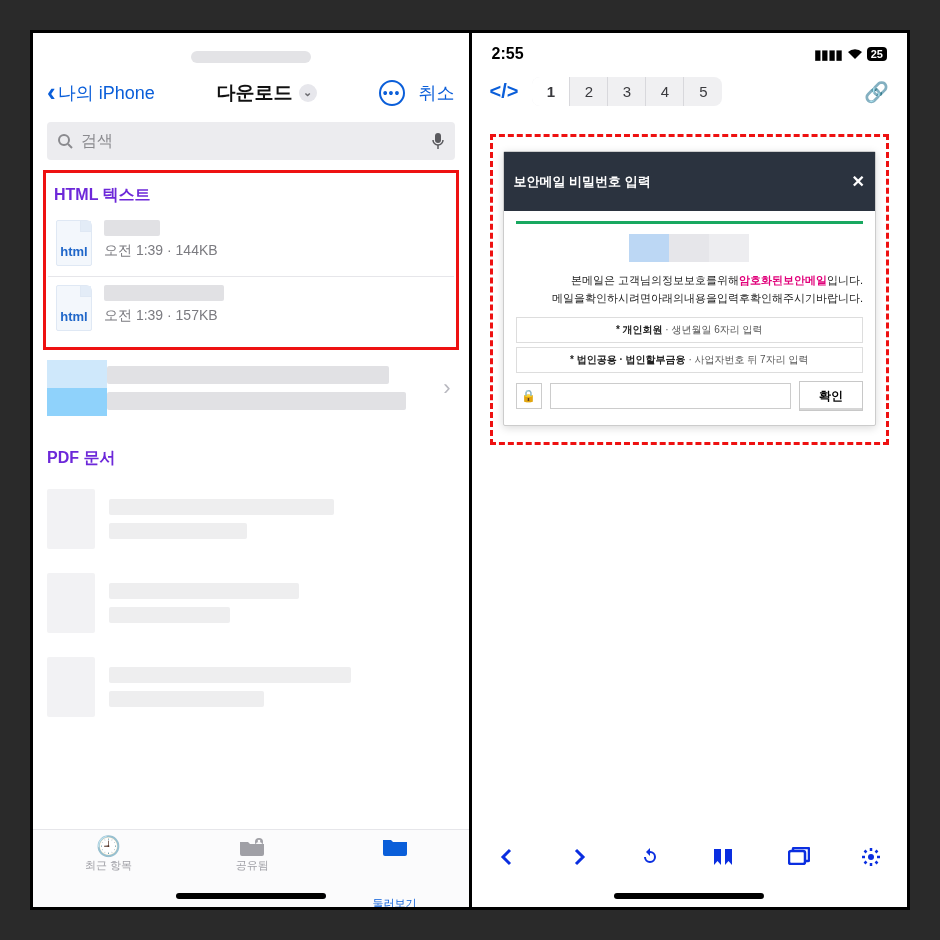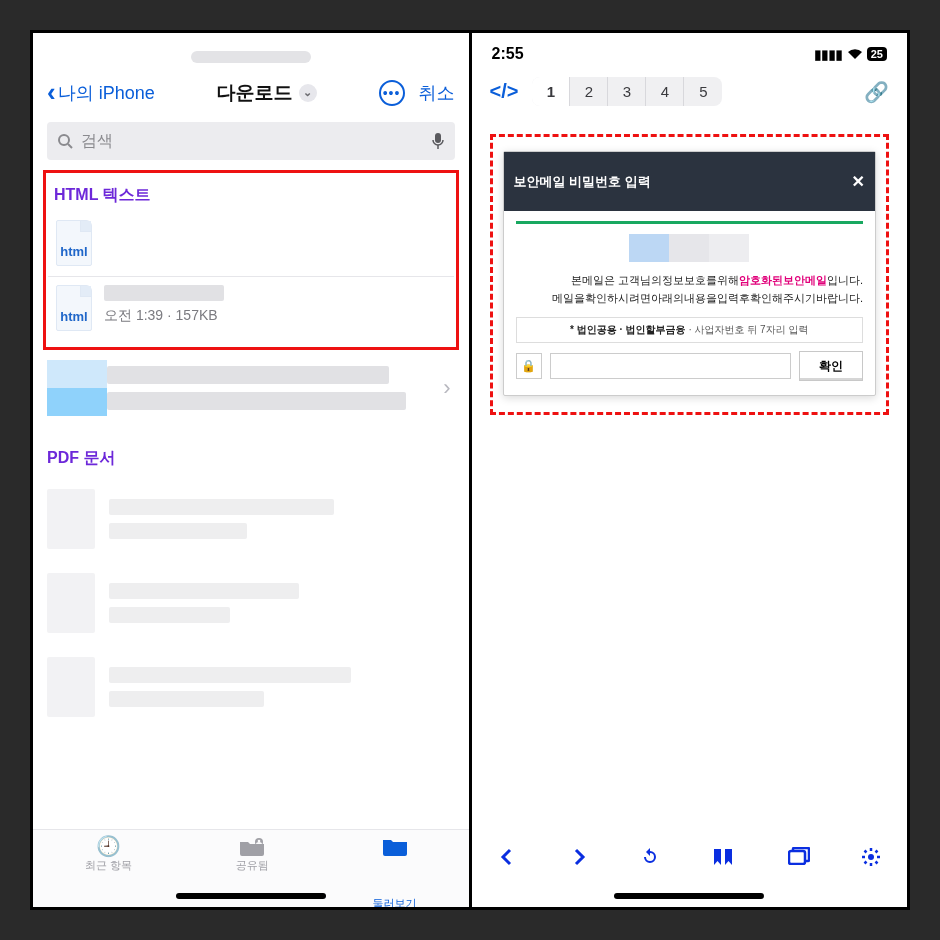--- a/index.html
+++ b/index.html
@@ -118,20 +118,24 @@
           </svg>
       </span>
     </div>
 
     <div class="red-box">
       <div class="section-title" style="padding-left:6px;">HTML 텍스트</div>
       <div class="file-row">
         <div class="file-icon">
             <span class="lbl">html</span>
           </div>
+        <div class="file-meta">
+          <div class="blur-bar" style="width:56px;"></div>
+          <div class="meta-text">오전 1:39 · 144KB</div>
+        </div>
       </div>
       <div class="file-row">
         <div class="file-icon">
             <span class="lbl">html</span>
           </div>
         <div class="file-meta">
           <div class="blur-bar" style="width:120px;"></div>
           <div class="meta-text">오전 1:39 · 157KB</div>
         </div>
       </div>
@@ -239,20 +243,21 @@
           <div class="logo-blur">
             <span style="background:#bcd7f4;"></span>
               <span style="background:#e6e6ea;"></span>
               <span style="background:#ededf0;"></span>
           </div>
           <div class="msg">
             <span>본메일은 고객님의정보보호를위해</span><span class="pink">암호화된보안메일</span><span>입니다.</span><br>
             <span>메일을확인하시려면아래의내용을입력후확인해주시기바랍니다.</span>
           </div>
           <div class="hints">
+            <div class="hint"><b>* 개인회원</b><span> · 생년월일 6자리 입력</span></div>
             <div class="hint"><b>* 법인공용 · 법인할부금융</b><span> · 사업자번호 뒤 7자리 입력</span></div>
           </div>
           <div class="pw-row">
             <div class="pw-ic">🔒</div>
             <div class="pw-input"></div>
             <div class="pw-btn">확인</div>
           </div>
         </div>
       </div>
     </div>

